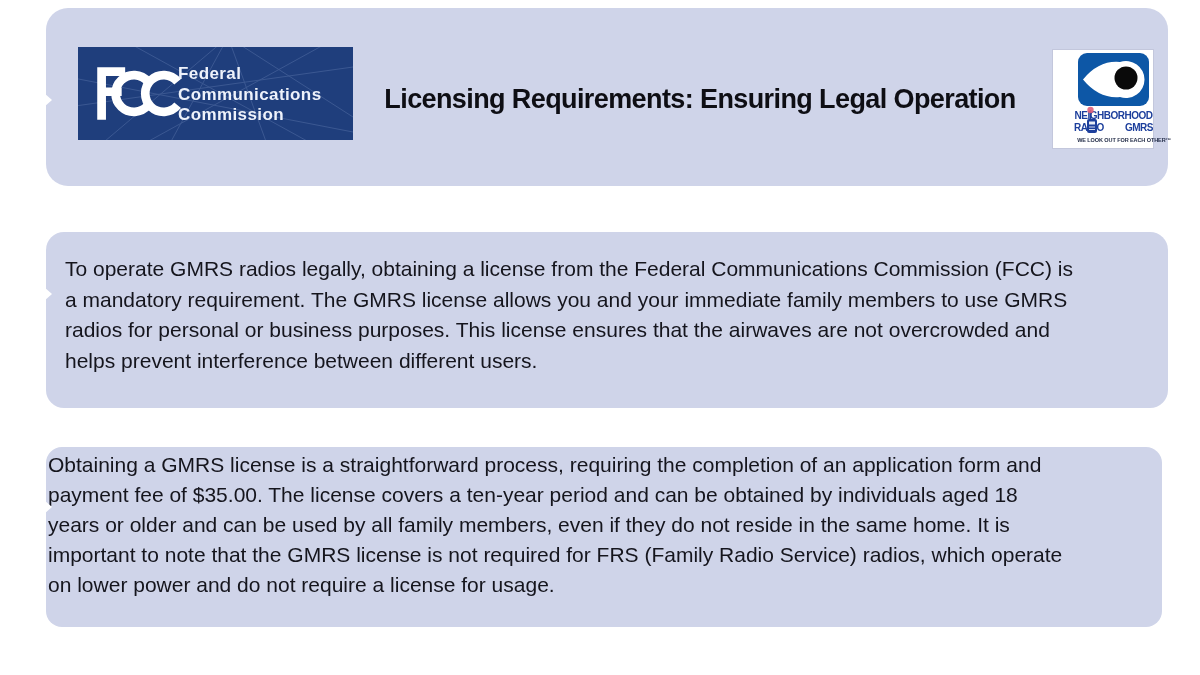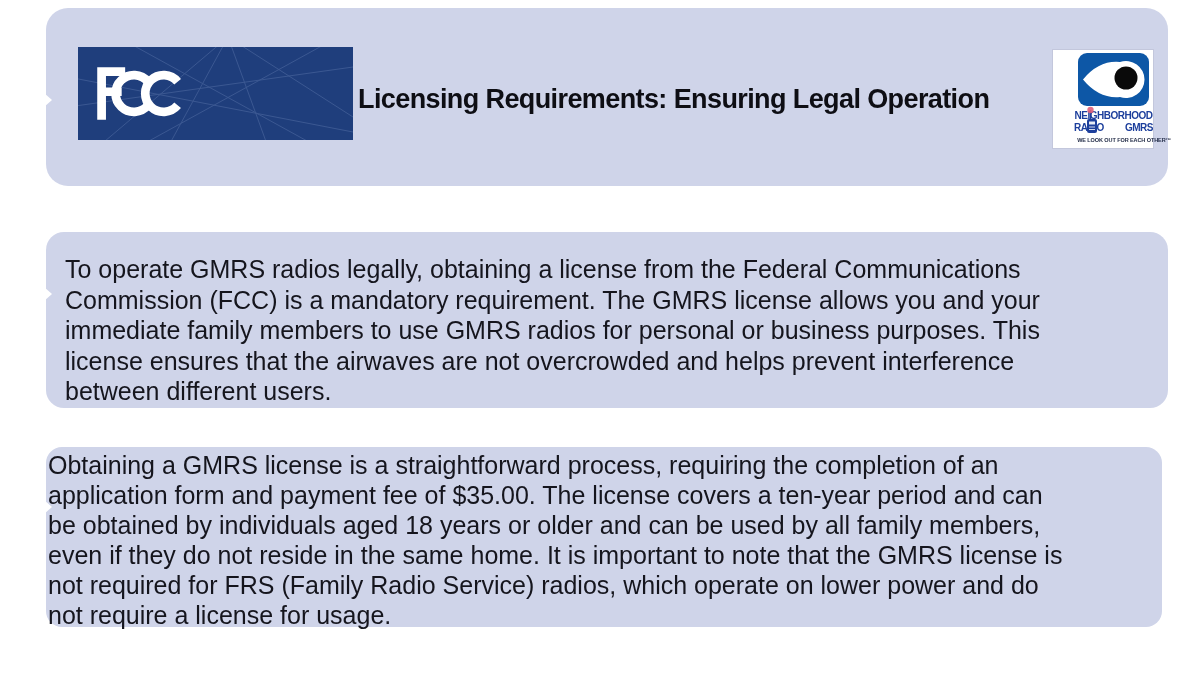--- a/index.html
+++ b/index.html
@@ -31,21 +31,21 @@
   }
   .fcc-mesh { position:absolute; left:0; top:0; width:100%; height:100%; }
   .fcc-monogram { position:absolute; left:14px; top:14px; width:96px; height:65px; }
   .fcc-text {
     position:absolute; left:100px; top:17px; color:#eef2fb;
     font-size:17px; line-height:20.5px; font-weight:bold; letter-spacing:0.4px;
   }
 
   
   .slide-title {
-    position:absolute; left:358px; top:84px; width:684px; text-align:left;
+    position:absolute; left:358px; top:84px; width:684px; text-align:center;
     font-size:27px; font-weight:bold; color:#0e0e14; letter-spacing:-0.6px;
     white-space:nowrap;
   }
 
   
   .nrw-logo {
     position:absolute; left:1053px; top:50px; width:79px; height:98px;
     background:#ffffff; box-shadow:0 0 0 1px rgba(180,185,205,0.45);padding-left:21px;
   }
   .nrw-eye-box {
@@ -64,21 +64,21 @@
   .nrw-radio-icon {
     position:absolute; left:33px; top:56px; width:13px; height:28px; z-index:3;
   }
   .nrw-tagline {
     margin-top:4px; text-align:center; font-size:6px; font-weight:bold;
     color:#1a2440; letter-spacing:-0.1px; white-space:nowrap; transform:scale(0.92);
   }
 
   
   .para-text {
-    position:absolute; color:#15151d; font-size:25px;
+    position:absolute; color:#15151d; font-size:21px;
   }
   .para-text-1 { left:65px; top:254px; width:1010px; line-height:30.5px; }
   .para-text-2 { left:48px; top:450px; width:1022px; line-height:30px; }
 </style>
 </head>
 <body>
 
 <div class="slide">
 
   <div class="panel header-panel">
@@ -95,20 +95,25 @@
           <line x1="40" y1="-10" x2="240" y2="100"></line>
           <line x1="260" y1="-10" x2="60" y2="100"></line>
         </g>
       </svg>
       <svg class="fcc-monogram" viewBox="0 0 110 70">
         <title>FCC</title>
         <path d="M6,5 h32 v10 h-22 v13 h18 v10 h-18 v27 h-10 z" fill="#ffffff"></path>
         <path d="M64.1,21.5 A21,21 0 1 0 64.1,48.5" fill="none" stroke="#ffffff" stroke-width="10"></path>
         <path d="M98.1,21.5 A21,21 0 1 0 98.1,48.5" fill="none" stroke="#ffffff" stroke-width="10"></path>
       </svg>
+      <div class="fcc-text">
+        <div>Federal</div>
+        <div>Communications</div>
+        <div>Commission</div>
+      </div>
     </div>
 
     <div class="slide-title" style="left:312px; top:76px;">Licensing Requirements: Ensuring Legal Operation</div>
 
     <div class="nrw-logo" style="left:1007px; top:42px;">
       <div class="nrw-eye-box">
         <svg viewBox="0 0 71 53">
           <path d="M5,26.5 Q21,7 42,9 A18.5,18.5 0 1 1 42,44 Q21,46 5,26.5 Z" fill="#ffffff"></path>
           <circle cx="48" cy="25" r="11.5" fill="#0a0a0a"></circle>
         </svg>

